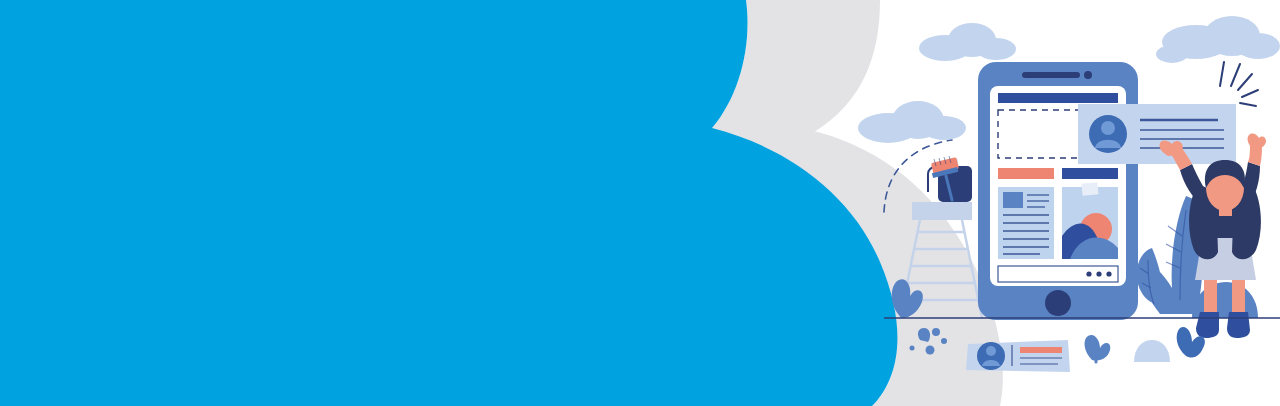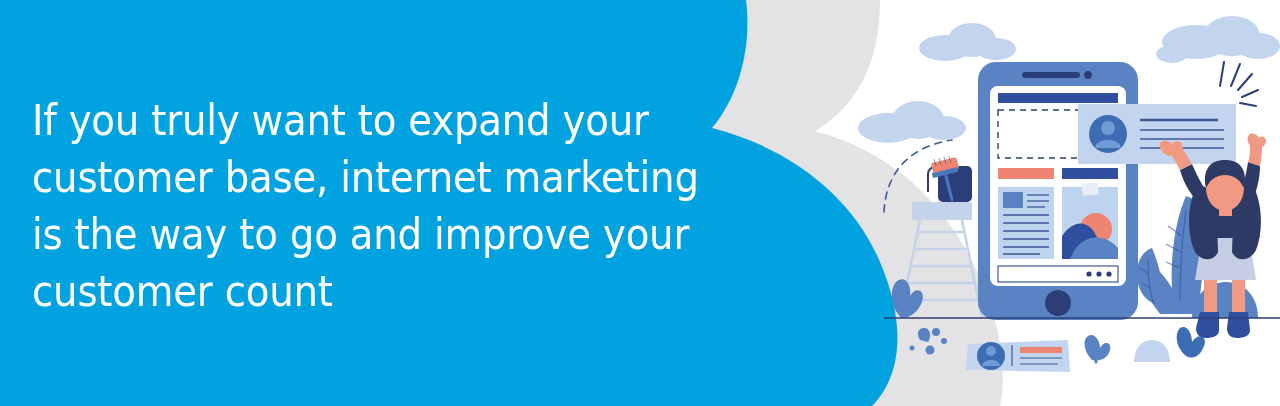--- a/index.html
+++ b/index.html
@@ -44,24 +44,20 @@
 
     <path fill="#e3e3e6" d="M 700 0 L 880 0 C 880 60 860 110 800 140 C 760 158 730 150 712 128 C 740 95 752 45 746 0 Z"></path>
 
     <path fill="#e3e3e6" d="M 712 128 C 770 150 840 200 874 265 C 908 330 900 380 872 406 L 1000 406 C 1012 350 986 262 930 200 C 876 140 790 112 712 128 Z"></path>
 
     <path fill="#00a3e0" d="M 0 0 L 746 0 C 752 45 740 95 712 128 L 0 128 Z"></path>
 
     <path fill="#00a3e0" d="M 0 120 L 712 128 C 790 148 852 196 880 262 C 908 328 900 378 872 406 L 0 406 Z"></path>
   </svg>
 
-  <h1 id="headline">If you truly want to expand your
-customer base, internet marketing
-is the way to go and improve your
-customer count</h1>
 
   <svg id="art-svg" viewBox="0 0 1280 406" preserveAspectRatio="none">
 
     <g fill="#c3d5ee">
       <ellipse cx="888" cy="128" rx="30" ry="15"></ellipse>
       <ellipse cx="918" cy="120" rx="26" ry="19"></ellipse>
       <ellipse cx="944" cy="128" rx="22" ry="12"></ellipse>
       <rect x="876" y="124" width="78" height="12" rx="6"></rect>
     </g>
     <g fill="#c3d5ee">

